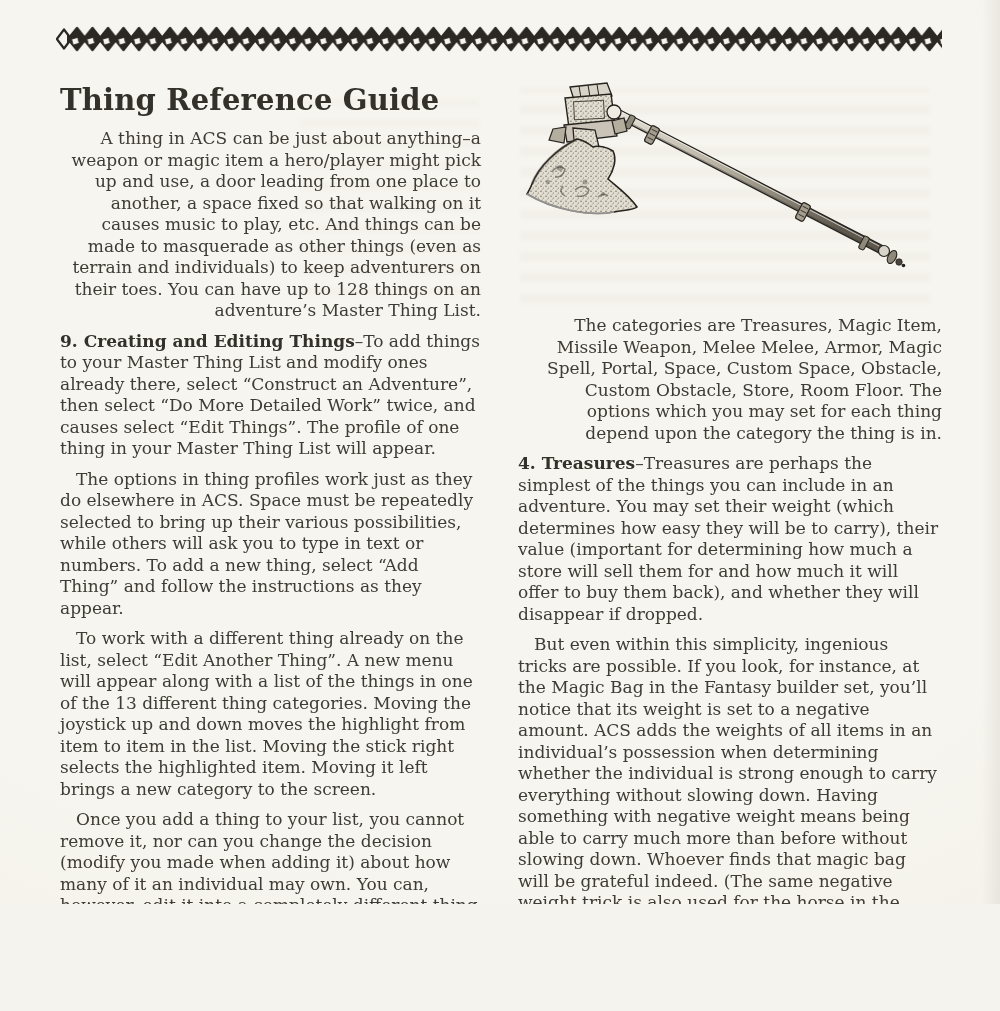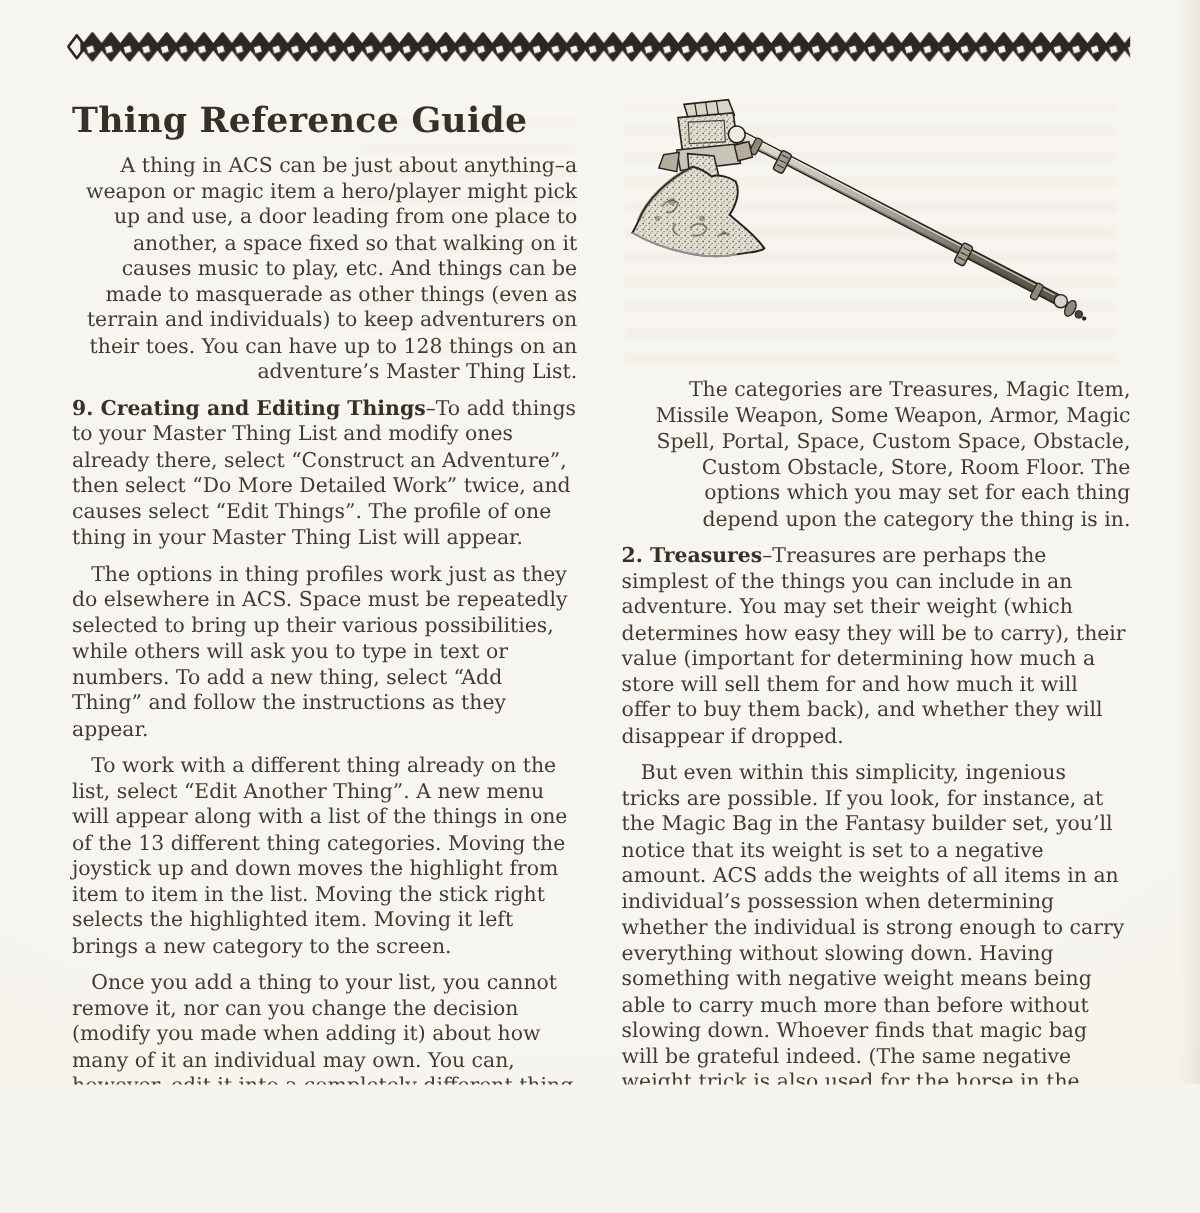--- a/index.html
+++ b/index.html
@@ -139,22 +139,22 @@
   <div class="col-left">
     <h1>Thing Reference Guide</h1>
     <p class="first">A thing in ACS can be just about anything–a weapon or magic item a hero/player might pick up and use, a door leading from one place to another, a space fixed so that walking on it causes music to play, etc. And things can be made to masquerade as other things (even as terrain and individuals) to keep adventurers on their toes. You can have up to 128 things on an adventure’s Master Thing List.</p>
     <p><b class="lead">9. Creating and Editing Things</b><span>–To add things to your Master Thing List and modify ones already there, select “Construct an Adventure”, then select “Do More Detailed Work” twice, and causes select “Edit Things”. The profile of one thing in your Master Thing List will appear.</span></p>
     <p class="ind">The options in thing profiles work just as they do elsewhere in ACS. Space must be repeatedly selected to bring up their various possibilities, while others will ask you to type in text or numbers. To add a new thing, select “Add Thing” and follow the instructions as they appear.</p>
     <p class="ind">To work with a different thing already on the list, select “Edit Another Thing”. A new menu will appear along with a list of the things in one of the 13 different thing categories. Moving the joystick up and down moves the highlight from item to item in the list. Moving the stick right selects the highlighted item. Moving it left brings a new category to the screen.</p>
     <p class="ind">Once you add a thing to your list, you cannot remove it, nor can you change the decision (modify you made when adding it) about how many of it an individual may own. You can, however, edit it into a completely different thing within the same category.</p>
   </div>
 
   <div class="col-right">
-    <p class="first ind">The categories are Treasures, Magic Item, Missile Weapon, Some Weapon, Armor, Magic Spell, Portal, Space, Custom Space, Obstacle, Custom Obstacle, Store, Room Floor. The options which you may set for each thing depend upon the category the thing is in.</p>
-    <p><b class="lead">2. Treasures</b><span>–Treasures are perhaps the simplest of the things you can include in an adventure. You may set their weight (which determines how easy they will be to carry), their value (important for determining how much a store will sell them for and how much it will offer to buy them back), and whether they will disappear if dropped.</span></p>
+    <p class="first ind">The categories are Treasures, Magic Item, Missile Weapon, Melee Melee, Armor, Magic Spell, Portal, Space, Custom Space, Obstacle, Custom Obstacle, Store, Room Floor. The options which you may set for each thing depend upon the category the thing is in.</p>
+    <p><b class="lead">4. Treasures</b><span>–Treasures are perhaps the simplest of the things you can include in an adventure. You may set their weight (which determines how easy they will be to carry), their value (important for determining how much a store will sell them for and how much it will offer to buy them back), and whether they will disappear if dropped.</span></p>
     <p class="ind">But even within this simplicity, ingenious tricks are possible. If you look, for instance, at the Magic Bag in the Fantasy builder set, you’ll notice that its weight is set to a negative amount. ACS adds the weights of all items in an individual’s possession when determining whether the individual is strong enough to carry everything without slowing down. Having something with negative weight means being able to carry much more than before without slowing down. Whoever finds that magic bag will be grateful indeed. (The same negative weight trick is also used for the horse in the Fantasy set.)</p>
   </div>
 
   <div class="footer">
     <svg width="412" height="26" viewBox="0 0 412 26">
       <path d="M8,3.5 L15.2,13 L8,22.5 L0.8,13 Z" fill="#f6f4ef" stroke="#2b2824" stroke-width="2.2" stroke-linejoin="round"></path>
       <rect x="11" y="0" width="401" height="26" fill="url(#chainP)"></rect>
     </svg>
     <span class="pagenum">34</span>
     <svg width="428" height="26" viewBox="0 0 428 26">

